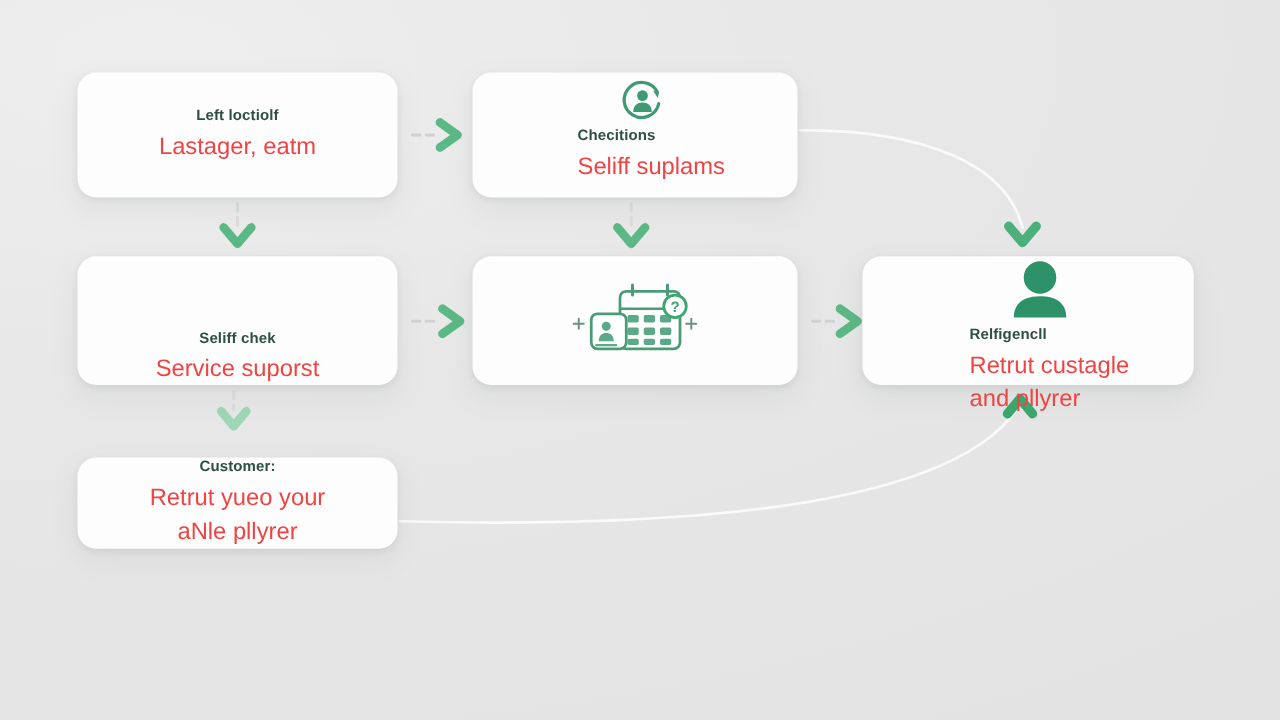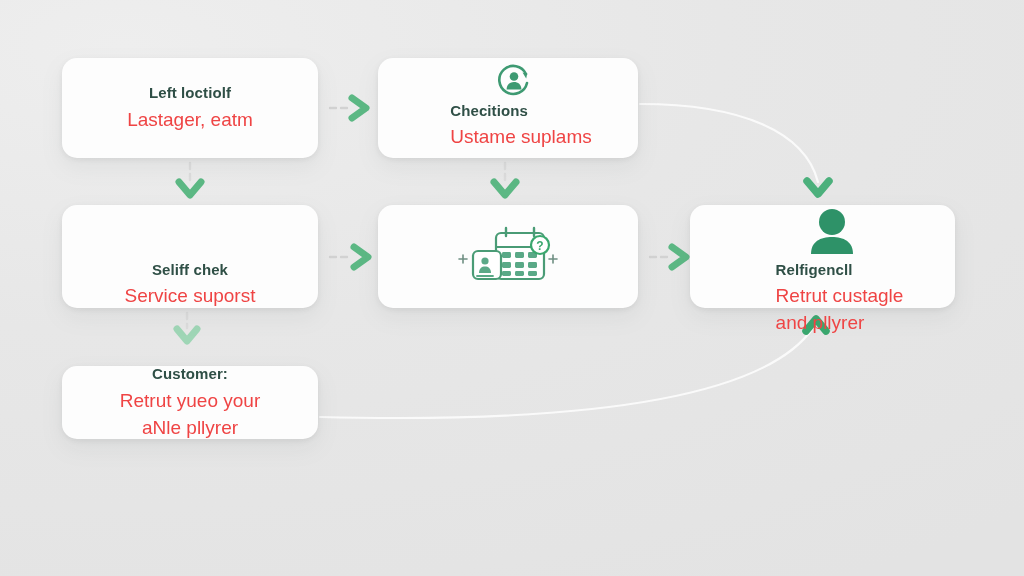--- a/index.html
+++ b/index.html
@@ -45,21 +45,21 @@
     justify-content: flex-start;
     text-align: left;
     flex-direction: column;
   }
   .card-text-block {
     display: flex;
     flex-direction: column;
     gap: 5px;
   }
   .card-title {
-    font-size: 15px;
+    font-size: 12px;
     font-weight: bold;
     color: #2f4f46;
     letter-spacing: 0.1px;
     line-height: 1.15;
   }
   .card-sub {
     font-size: 19px;
     color: #ef4444;
     line-height: 1.32;
     font-weight: normal;
@@ -141,21 +141,21 @@
     <div class="card-icon" style="margin-right:14px;">
       <svg width="44" height="44" viewBox="0 0 44 44">
         <path d="M 34 16 A 14 14 0 1 0 35 25" fill="none" stroke="#3e9a72" stroke-width="2.6" stroke-linecap="round"></path>
         <path d="M 30.5 14.5 L 35.2 15.6 L 34.2 20.4 Z" fill="#3e9a72"></path>
         <circle cx="22" cy="18.5" r="4.3" fill="#3e9a72"></circle>
         <path d="M 14.6 31.5 C 14.6 26.4, 18 24, 22 24 C 26 24, 29.4 26.4, 29.4 31.5 Z" fill="#3e9a72"></path>
       </svg>
     </div>
     <div class="card-text-block">
       <div class="card-title">Checitions</div>
-      <div class="card-sub">Ustame suplams</div>
+      <div class="card-sub">Seliff suplams</div>
     </div>
   </div>
 
   <div class="card center-text" id="card-self-check">
     <div class="card-text-block">
       <div class="card-title">Seliff chek</div>
       <div class="card-sub">Service suporst</div>
     </div>
   </div>
 

